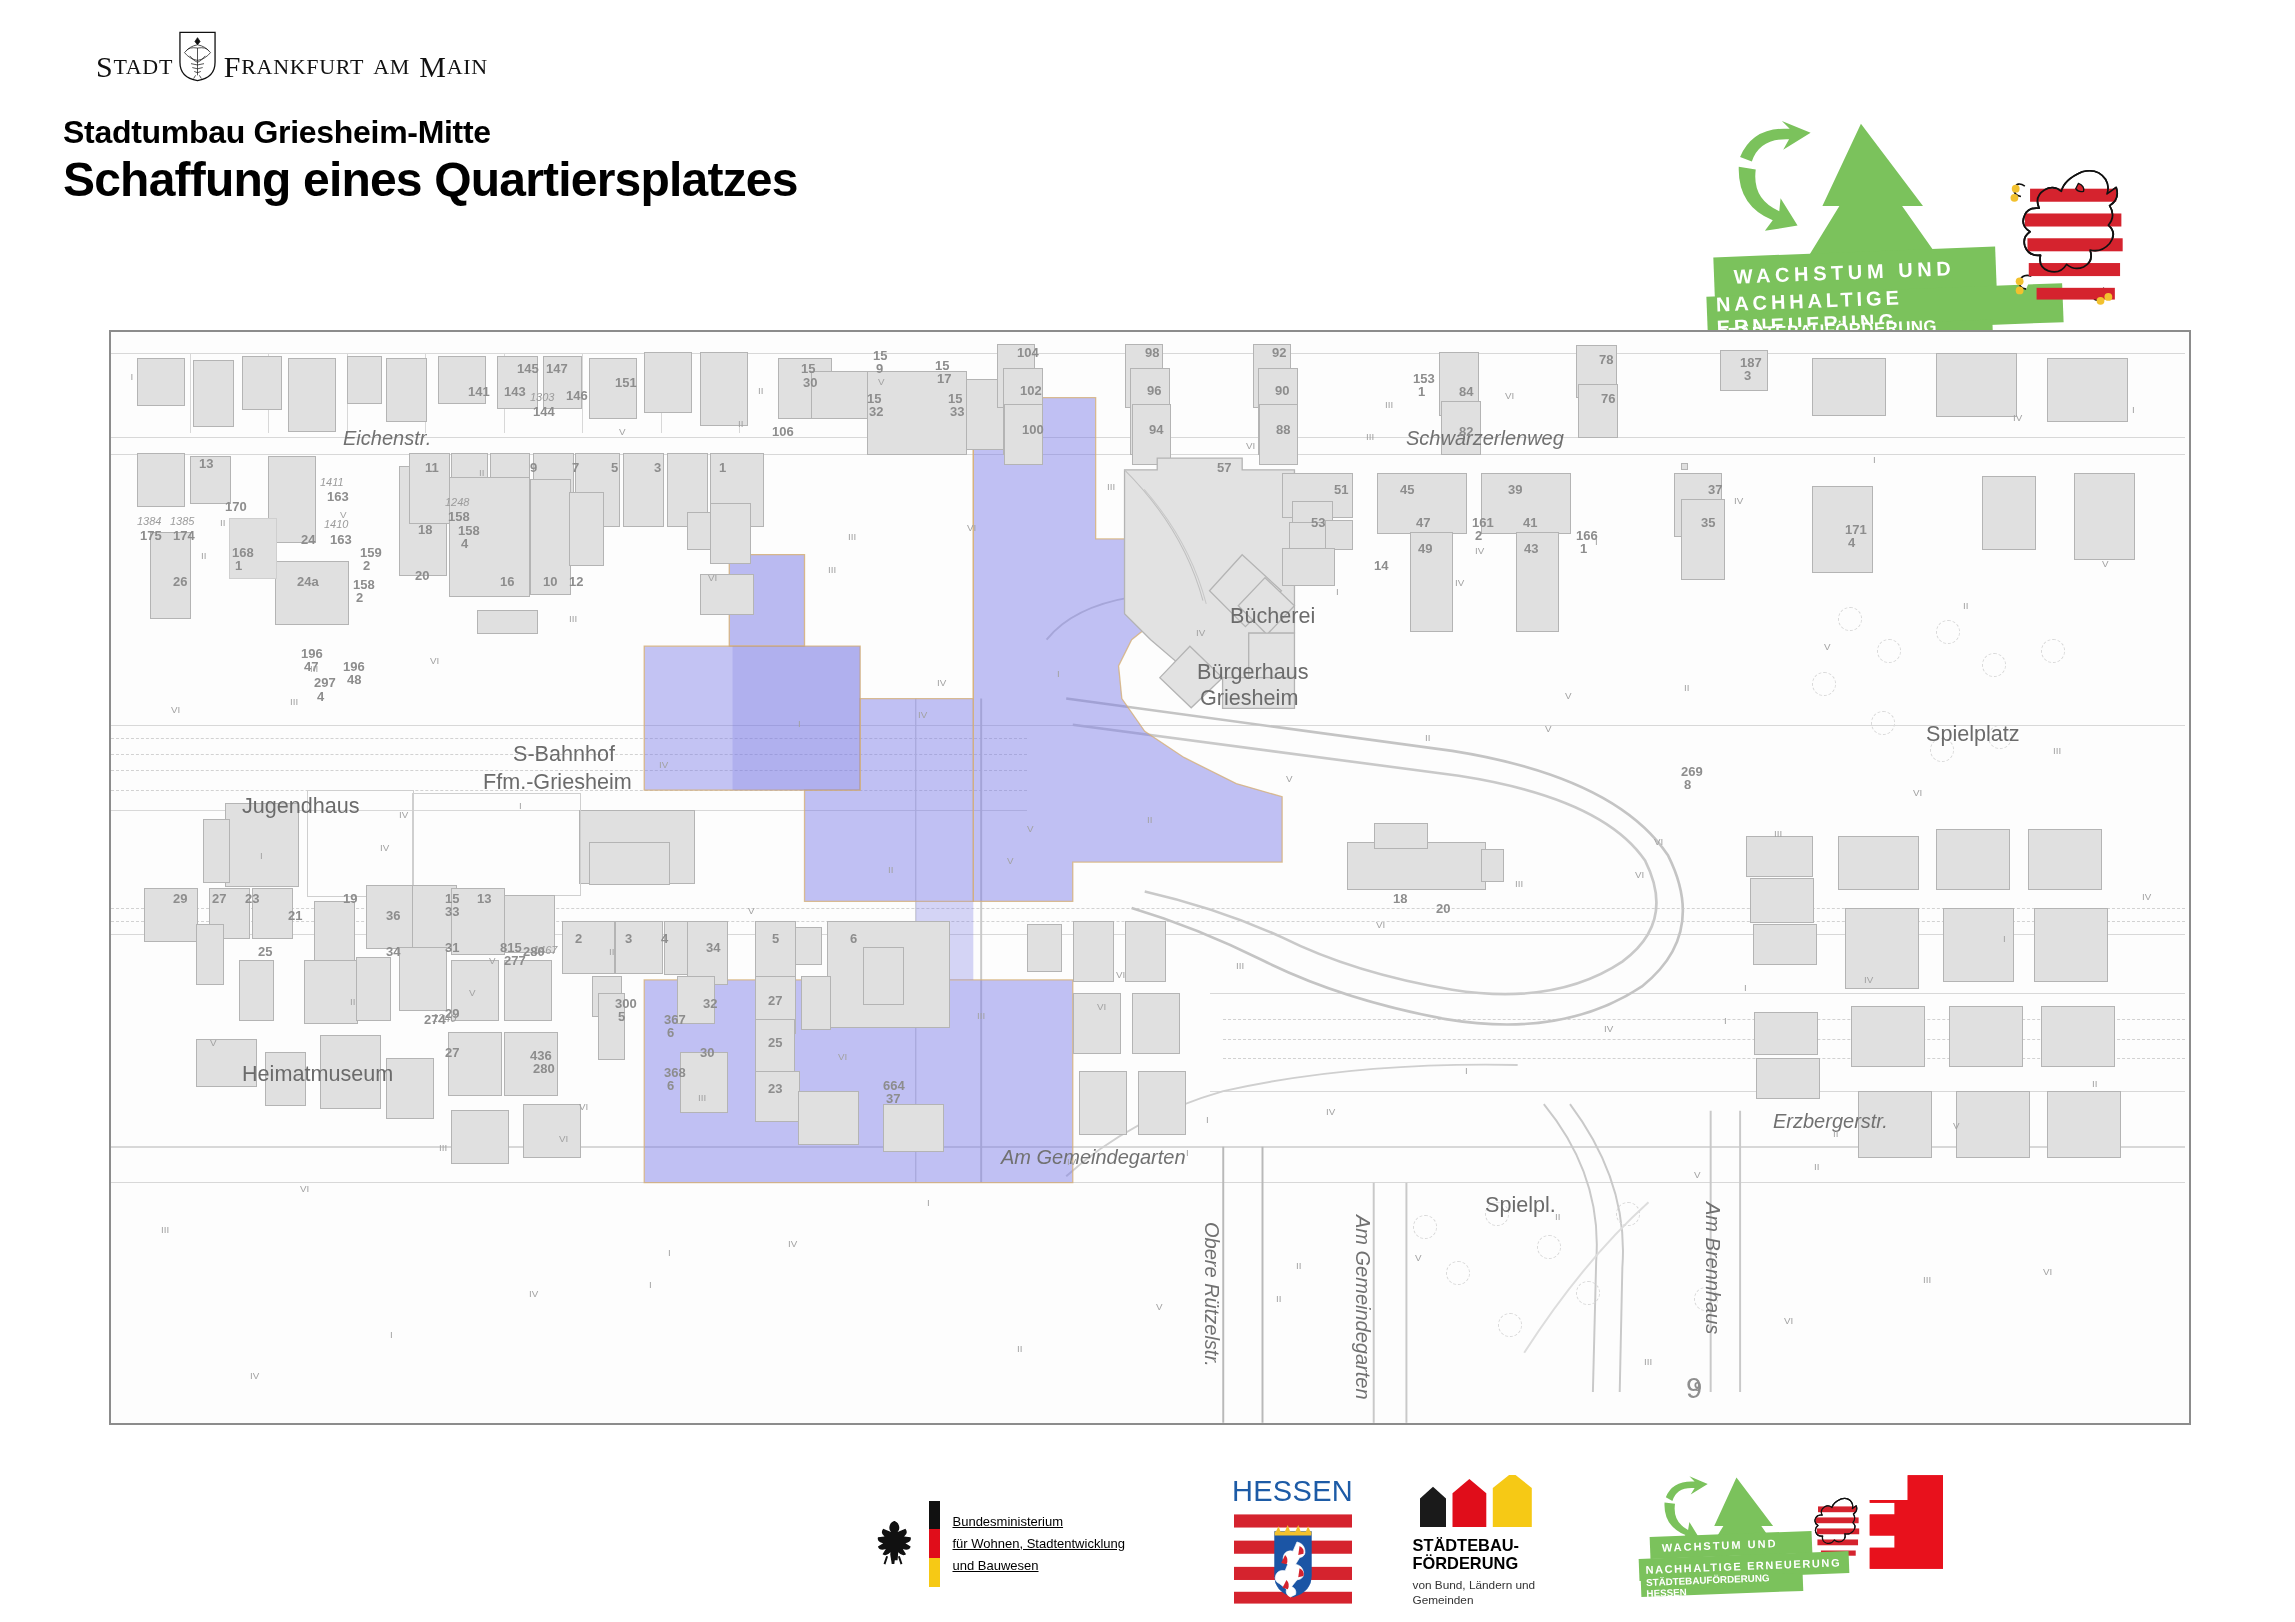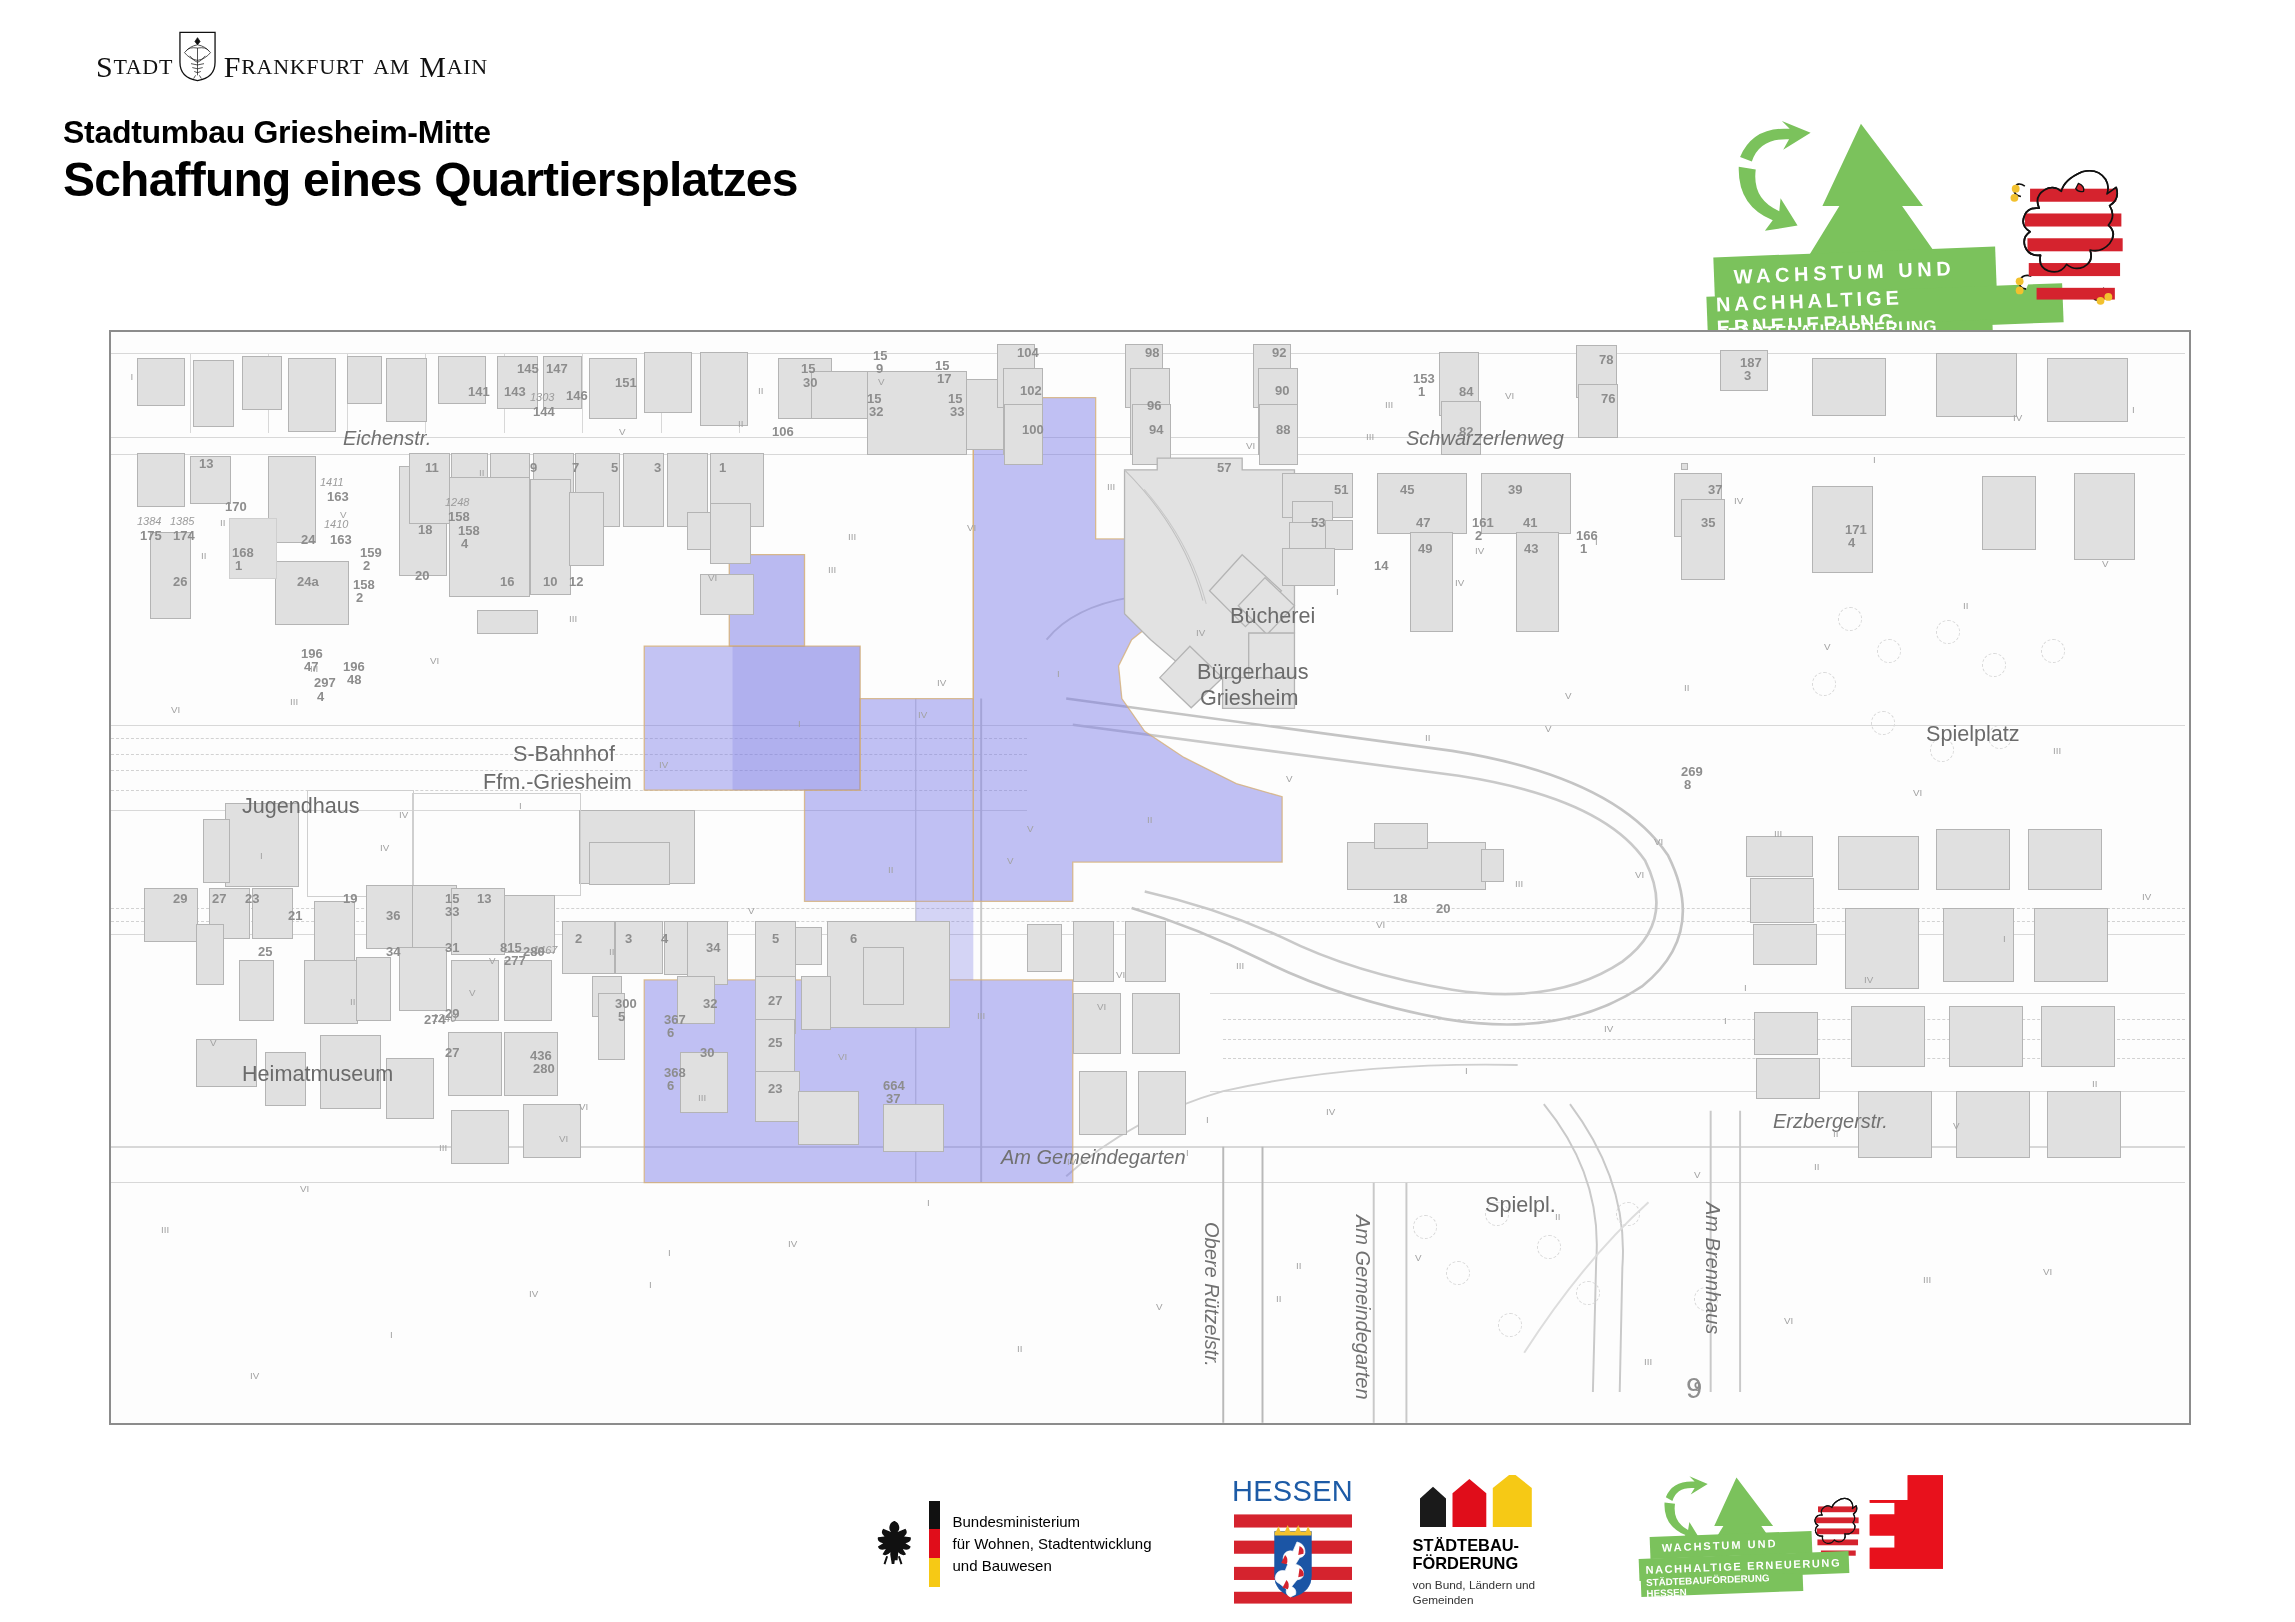--- a/index.html
+++ b/index.html
@@ -51,21 +51,21 @@
   .thin{position:absolute;background:#d8d8d8;}
   .dash{position:absolute;border-top:1.3px dashed #d2d2d2;}
   .tree{position:absolute;border:0.7px dashed #d9d9d9;border-radius:50%;}
 
   
   #footer{position:absolute;left:0;top:1475px;width:2295px;height:147px;}
   .f-logo{position:absolute;top:0;height:137px;}
   #bmw{left:870px;width:314px;display:flex;align-items:center;gap:13px;}
   .bmw-flag{width:10.5px;height:86px;display:flex;flex-direction:column;}
   .bmw-flag i{flex:1;display:block;}
-  #bmw-text{font-size:15px;line-height:22px;font-family:"Liberation Sans",sans-serif;}
+  #bmw-text{font-size:13px;line-height:22px;font-family:"Liberation Sans",sans-serif;text-decoration:underline;}
   #hessen{left:1227px;width:131px;text-align:center;}
   #hessen-word{color:#1d5ba6;font-size:29px;font-weight:normal;letter-spacing:0.3px;
                font-family:"Liberation Sans",sans-serif;}
   #hessen-flag{width:118px;height:92px;margin:5.2px auto 0;position:relative;}
   #stbf{left:1406px;width:170px;text-align:left;}
   #stbf-houses{height:52px;display:flex;align-items:flex-end;gap:6.5px;margin-left:6.5px;}
   #stbf-title{font-size:16.4px;font-weight:bold;line-height:18.3px;margin-top:9.2px;margin-left:6.5px;}
   #stbf-sub{font-size:11.8px;line-height:15px;margin-top:5.2px;margin-left:6.5px;color:#333;}
   #green2{left:1632px;width:262px;}
   .g2-band{position:absolute;background:#7bc25c;color:#fff;font-weight:bold;
@@ -494,21 +494,21 @@
         <div class="mlabel hnum" style="left: 826px; top: 39px;">17</div>
         <div class="mlabel hnum" style="left: 756px; top: 59px;">15</div>
         <div class="mlabel hnum" style="left: 758px; top: 72px;">32</div>
         <div class="mlabel hnum" style="left: 837px; top: 59px;">15</div>
         <div class="mlabel hnum" style="left: 839px; top: 72px;">33</div>
         <div class="mlabel hnum" style="left: 661px; top: 92px;">106</div>
         <div class="mlabel hnum" style="left: 906px; top: 13px;">104</div>
         <div class="mlabel hnum" style="left: 909px; top: 51px;">102</div>
         <div class="mlabel hnum" style="left: 911px; top: 90px;">100</div>
         <div class="mlabel hnum" style="left: 1034px; top: 13px;">98</div>
-        <div class="mlabel hnum" style="left: 1036px; top: 66px; text-align: right;">96</div>
+        <div class="mlabel hnum" style="left: 1036px; top: 51px; text-align: right;">96</div>
         <div class="mlabel hnum" style="left: 1038px; top: 90px;">94</div>
         <div class="mlabel hnum" style="left: 1161px; top: 13px;">92</div>
         <div class="mlabel hnum" style="left: 1164px; top: 51px;">90</div>
         <div class="mlabel hnum" style="left: 1165px; top: 90px;">88</div>
         <div class="mlabel hnum" style="left: 1302px; top: 39px;">153</div>
         <div class="mlabel hnum" style="left: 1307px; top: 52px;">1</div>
         <div class="mlabel hnum" style="left: 1348px; top: 52px;">84</div>
         <div class="mlabel hnum" style="left: 1348px; top: 92px;">82</div>
         <div class="mlabel hnum" style="left: 1488px; top: 19.6px;">78</div>
         <div class="mlabel hnum" style="left: 1490px; top: 59px;">76</div>

